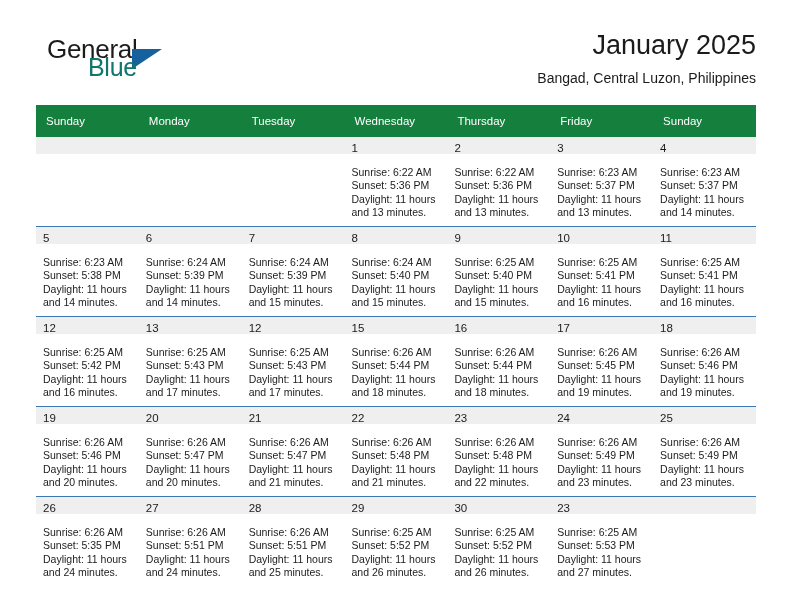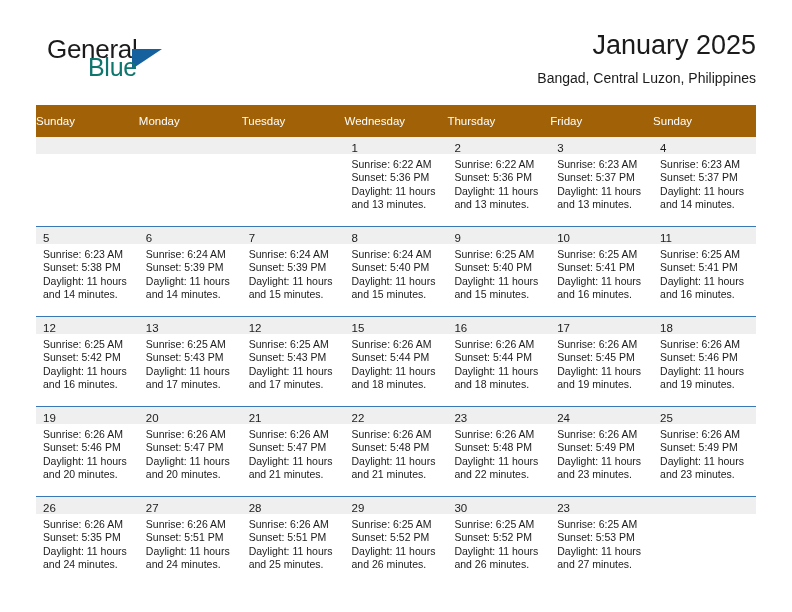--- a/index.html
+++ b/index.html
@@ -88,26 +88,26 @@
   
   .calendar {
     position: absolute;
     left: 36px;
     top: 105px;
     width: 720px;
     border-collapse: collapse;
     table-layout: fixed;
   }
   .calendar th {
-    background: #a16207;
+    background: #15803d;
     color: #ffffff;
     font-size: 11.5px;
     font-weight: normal;
     text-align: left;
-    padding: 6px 0 6px 0;
+    padding: 6px 0 6px 10px;
     height: 20px;
     border: none;
   }
   .week-row {
     height: 89px;
   }
   .calendar td {
     vertical-align: top;
     padding: 0;
     border: none;
@@ -129,20 +129,21 @@
     padding: 1px 0 0 7px;
     box-sizing: border-box;
   }
   .daynum {
     font-size: 11.5px;
     color: #1b1b1b;
     line-height: 16px;
   }
   .cell-body {
     padding: 4px 5px 0 7px;
+    margin-top: 8px;
   }
   .evt {
     font-size: 10.5px;
     line-height: 13.4px;
     color: #1b1b1b;
     white-space: nowrap;
   }
   .evt.wrap {
     white-space: normal;
   }

